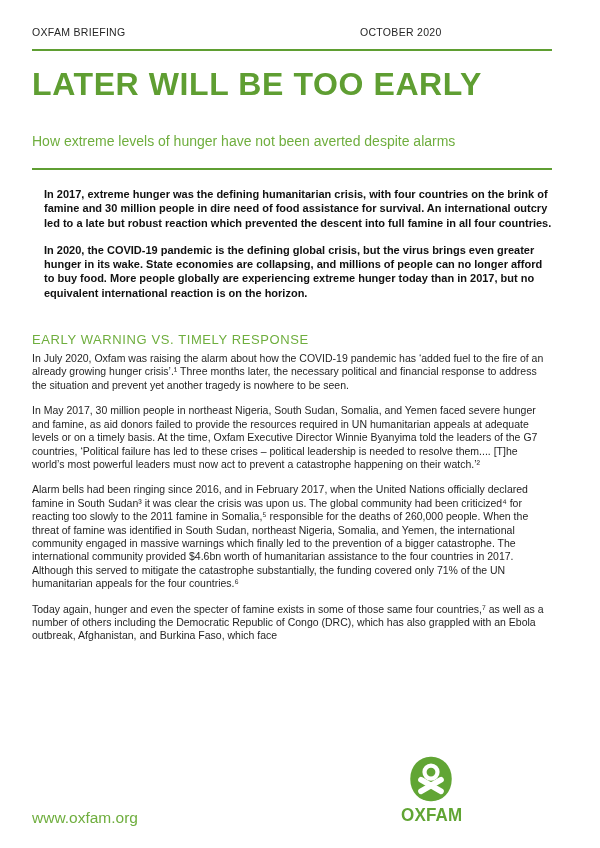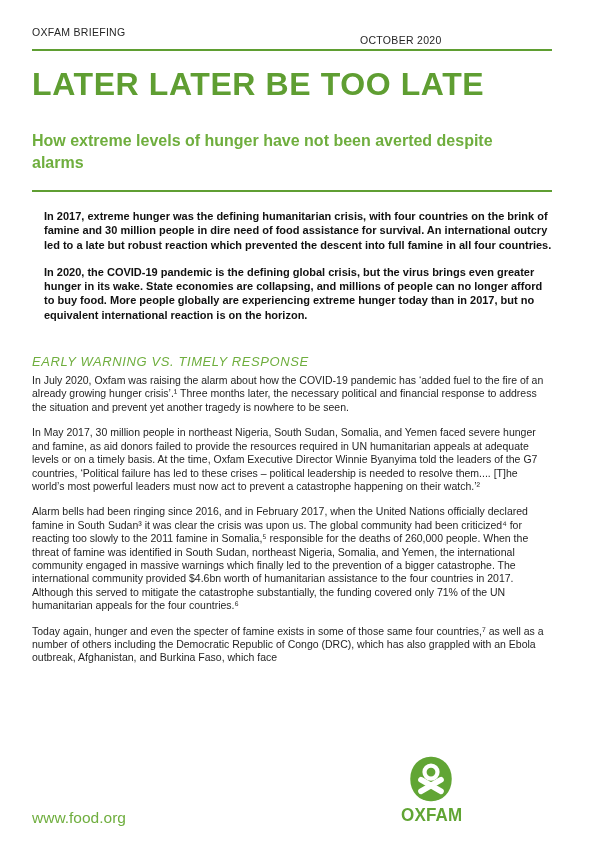--- a/index.html
+++ b/index.html
@@ -16,65 +16,64 @@
   }
   
   .doc-header {
     position: relative;
     height: 14px;
     font-size: 10.5px;
     letter-spacing: 0.3px;
     color: #262626;
   }
   .doc-header .left { position: absolute; left: 0; top: 0; }
-  .doc-header .right { position: absolute; left: 328px; top: 8px; }
+  .doc-header .right { position: absolute; left: 328px; top: 0; }
   
   .rule {
     border: none;
     border-top: 2px solid #5f9e32;
     margin: 0;
     width: 520px;
   }
   .rule-top { margin-top: 9px; }
   .rule-sub { margin-top: 13px; }
   
   .title {
     margin: 16px 0 0 0;
     font-size: 32px;
     line-height: 34px;
     font-weight: bold;
     letter-spacing: 0.6px;
     color: #5f9e32;
   }
   .subtitle {
     margin: 29px 0 16px 0;
-    font-size: 16px;
+    font-size: 14px;
     line-height: 22px;
-    font-weight: bold;
+    font-weight: normal;
     color: #6fae3e;
     max-width: 470px;
   }
   
   .lead {
     font-size: 11px;
     line-height: 14.3px;
     font-weight: bold;
     color: #111111;
     margin: 0 0 13px 12px;
     max-width: 523px;
   }
   .intro { margin-top: 17px; }
   
   .section-heading {
     margin: 32px 0 0 0;
     font-size: 13px;
     font-weight: normal;
     letter-spacing: 0.6px;
     color: #6fae3e;
-    font-style: italic;
   }
   
   .body-copy { margin-top: 5px; }
   .body-copy p {
     font-size: 10.5px;
     line-height: 13.4px;
     margin: 0 0 12px 0;
     color: #1f1f1f;
     max-width: 523px;
   }
@@ -109,41 +108,41 @@
 
 <div class="page">
 
   <div class="doc-header">
     <span class="left">OXFAM BRIEFING</span>
     <span class="right">OCTOBER 2020</span>
   </div>
 
   <hr class="rule rule-top">
 
-  <h1 class="title">LATER LATER BE TOO LATE</h1>
+  <h1 class="title">LATER WILL BE TOO EARLY</h1>
 
   <h2 class="subtitle">How extreme levels of hunger have not been averted despite alarms</h2>
 
   <hr class="rule rule-sub">
 
   <div class="intro">
     <p class="lead">In 2017, extreme hunger was the defining humanitarian crisis, with four countries on the brink of famine and 30 million people in dire need of food assistance for survival. An international outcry led to a late but robust reaction which prevented the descent into full famine in all four countries.</p>
     <p class="lead">In 2020, the COVID-19 pandemic is the defining global crisis, but the virus brings even greater hunger in its wake. State economies are collapsing, and millions of people can no longer afford to buy food. More people globally are experiencing extreme hunger today than in 2017, but no equivalent international reaction is on the horizon.</p>
   </div>
 
   <h3 class="section-heading">EARLY WARNING VS. TIMELY RESPONSE</h3>
 
   <div class="body-copy">
     <p>In July 2020, Oxfam was raising the alarm about how the COVID-19 pandemic has ‘added fuel to the fire of an already growing hunger crisis’.¹ Three months later, the necessary political and financial response to address the situation and prevent yet another tragedy is nowhere to be seen.</p>
     <p>In May 2017, 30 million people in northeast Nigeria, South Sudan, Somalia, and Yemen faced severe hunger and famine, as aid donors failed to provide the resources required in UN humanitarian appeals at adequate levels or on a timely basis. At the time, Oxfam Executive Director Winnie Byanyima told the leaders of the G7 countries, ‘Political failure has led to these crises – political leadership is needed to resolve them.... [T]he world’s most powerful leaders must now act to prevent a catastrophe happening on their watch.’²</p>
     <p>Alarm bells had been ringing since 2016, and in February 2017, when the United Nations officially declared famine in South Sudan³ it was clear the crisis was upon us. The global community had been criticized⁴ for reacting too slowly to the 2011 famine in Somalia,⁵ responsible for the deaths of 260,000 people. When the threat of famine was identified in South Sudan, northeast Nigeria, Somalia, and Yemen, the international community engaged in massive warnings which finally led to the prevention of a bigger catastrophe. The international community provided $4.6bn worth of humanitarian assistance to the four countries in 2017. Although this served to mitigate the catastrophe substantially, the funding covered only 71% of the UN humanitarian appeals for the four countries.⁶</p>
     <p>Today again, hunger and even the specter of famine exists in some of those same four countries,⁷ as well as a number of others including the Democratic Republic of Congo (DRC), which has also grappled with an Ebola outbreak, Afghanistan, and Burkina Faso, which face</p>
   </div>
 
-  <a class="site-url" href="#">www.food.org</a>
+  <a class="site-url" href="#">www.oxfam.org</a>
 
   <div class="logo-block">
     <svg class="logo-mark" width="46" height="46" viewBox="0 0 60 60" aria-hidden="true">
       <rect x="3" y="1" width="54" height="58" rx="26" ry="28" fill="#61a534"></rect>
       <circle cx="30" cy="21" r="8.5" fill="none" stroke="#ffffff" stroke-width="5.5"></circle>
       <path d="M17 46 L43 31" stroke="#ffffff" stroke-width="7.5" stroke-linecap="round" fill="none"></path>
       <path d="M17 31 L43 46" stroke="#ffffff" stroke-width="7.5" stroke-linecap="round" fill="none"></path>
     </svg>
     <div class="logo-word">OXFAM</div>
   </div>

